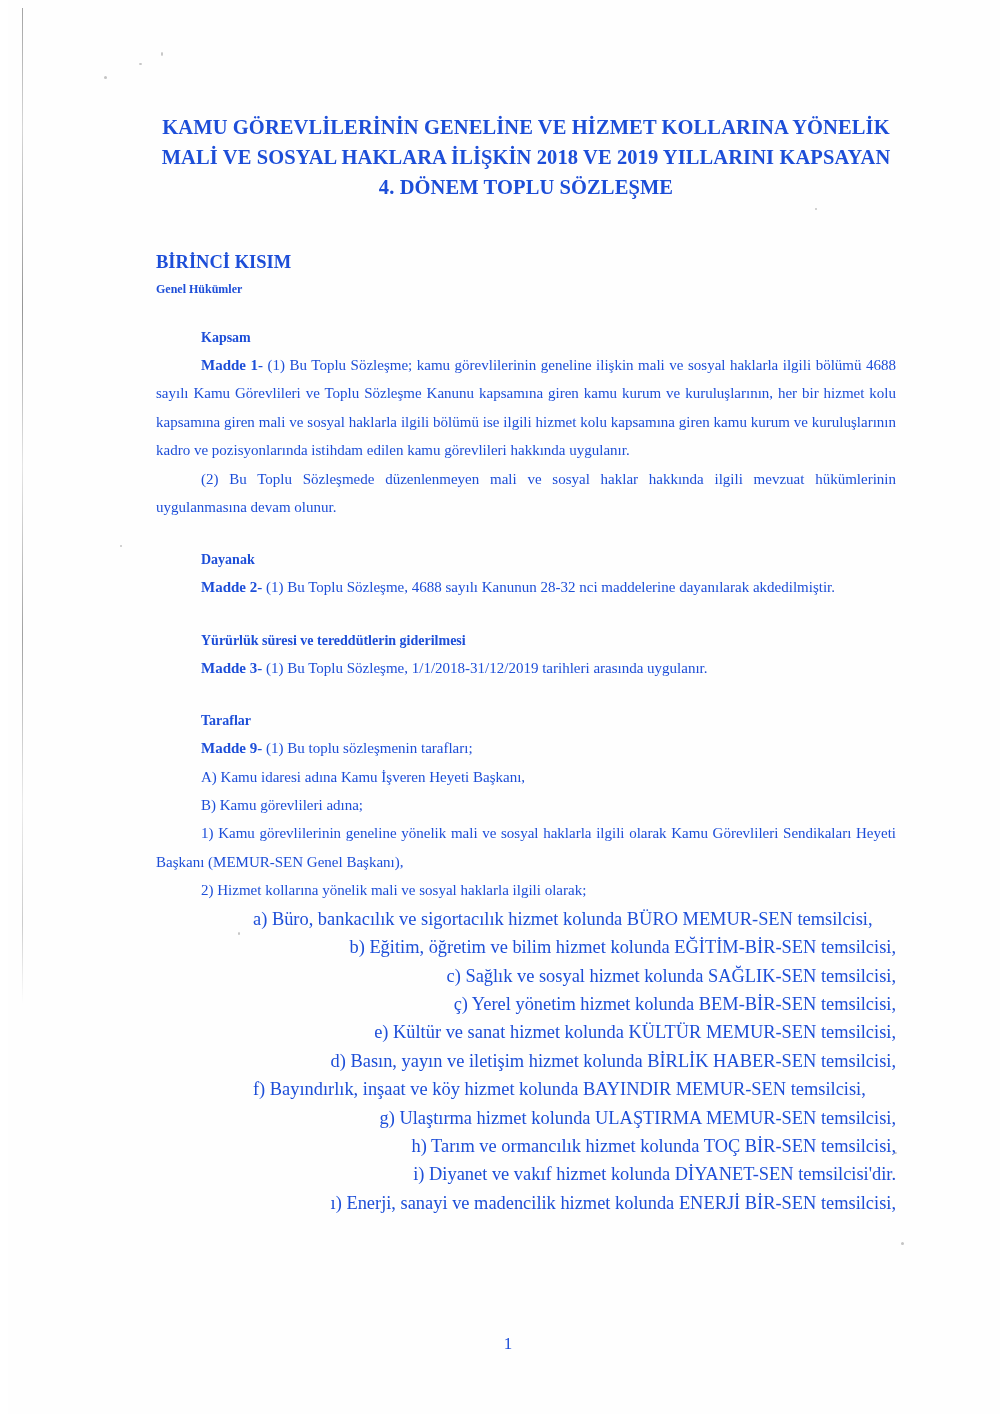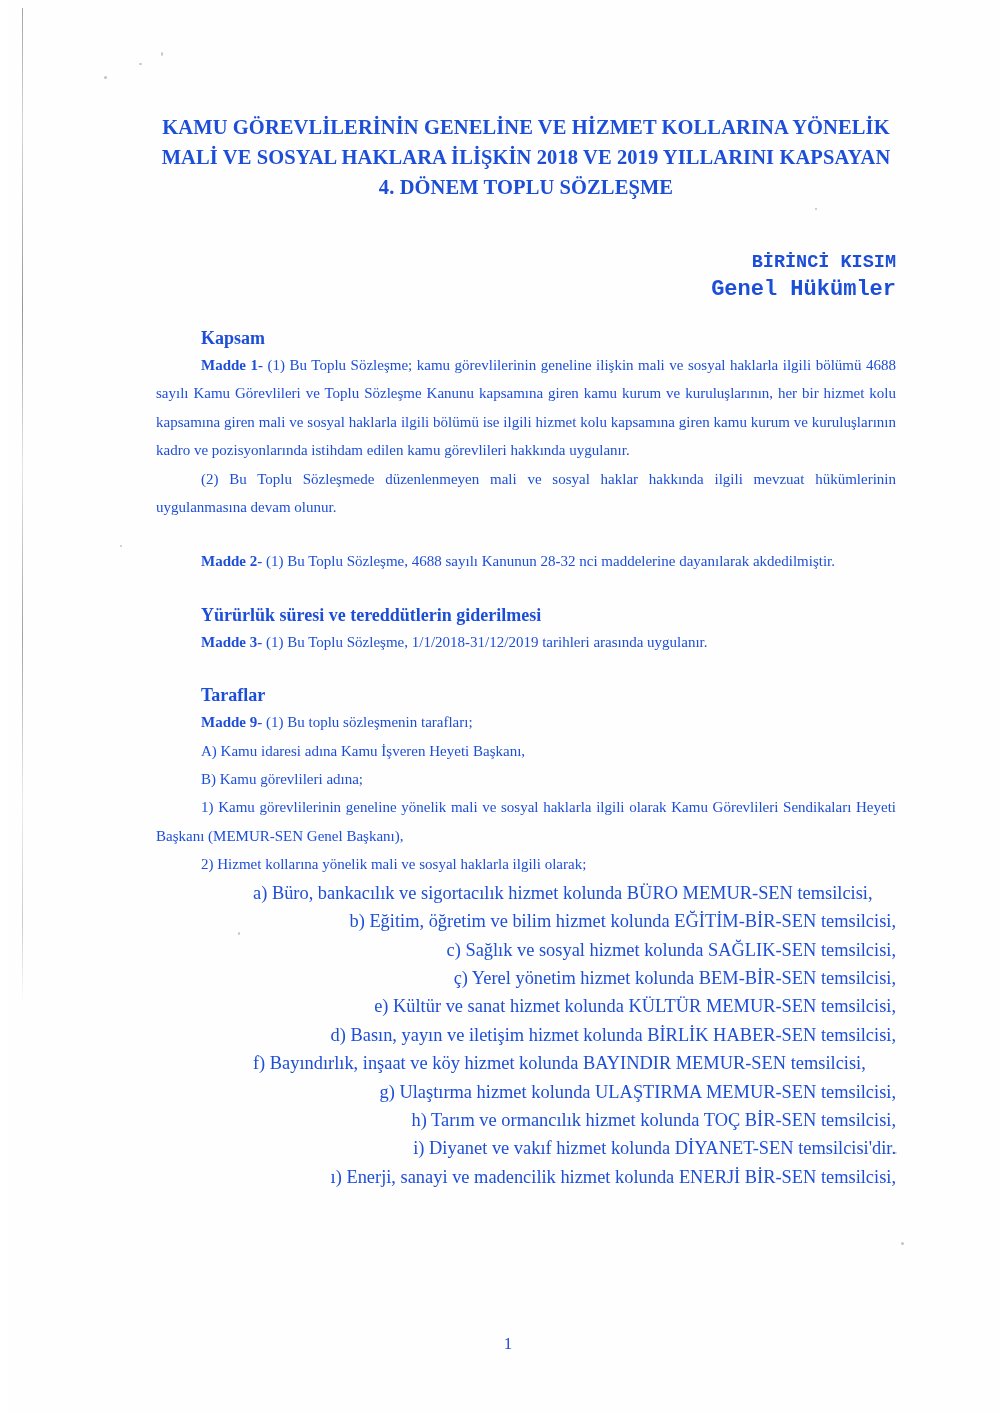--- a/index.html
+++ b/index.html
@@ -52,35 +52,34 @@
     text-align: center;
     font-weight: bold;
     font-size: 20.5px;
     line-height: 30px;
     letter-spacing: 0.1px;
     margin-top: 112px;
   }
   .doc-title .tl { display: block; }
 
   .part-head {
-    text-align: right;
+    text-align: left;
     font-weight: bold;
     font-size: 18.5px;
     line-height: 27px;
     margin-top: 47px;
-    font-family: Liberation Mono, monospace;
   }
   .part-head .ph2 {
     display: block;
-    font-size: 22px;
+    font-size: 12px;
   }
 
   .sect-head {
     font-weight: bold;
-    font-size: 18px;
+    font-size: 14px;
     line-height: 26px;
     text-indent: 45px;
   }
 
   p.body {
     font-size: 15px;
     line-height: 28.4px;
     text-align: justify;
     text-justify: inter-word;
     margin: 0;
@@ -146,20 +145,21 @@
     </div>
 
     <div class="gap-md"></div>
 
     <div class="sect-head">Kapsam</div>
     <p class="body"><span class="lead">Madde 1-</span><span> (1) Bu Toplu Sözleşme; kamu görevlilerinin geneline ilişkin mali ve sosyal haklarla ilgili bölümü 4688 sayılı Kamu Görevlileri ve Toplu Sözleşme Kanunu kapsamına giren kamu kurum ve kuruluşlarının, her bir hizmet kolu kapsamına giren mali ve sosyal haklarla ilgili bölümü ise ilgili hizmet kolu kapsamına giren kamu kurum ve kuruluşlarının kadro ve pozisyonlarında istihdam edilen kamu görevlileri hakkında uygulanır.</span></p>
     <p class="body">(2) Bu Toplu Sözleşmede düzenlenmeyen mali ve sosyal haklar hakkında ilgili mevzuat hükümlerinin uygulanmasına devam olunur.</p>
 
     <div class="gap-lg"></div>
 
+    <div class="sect-head">Dayanak</div>
     <p class="body"><span class="lead">Madde 2-</span><span> (1) Bu Toplu Sözleşme, 4688 sayılı Kanunun 28-32 nci maddelerine dayanılarak akdedilmiştir.</span></p>
 
     <div class="gap-lg"></div>
 
     <div class="sect-head">Yürürlük süresi ve tereddütlerin giderilmesi</div>
     <p class="body nojust"><span class="lead">Madde 3-</span><span> (1) Bu Toplu Sözleşme, 1/1/2018-31/12/2019 tarihleri arasında uygulanır.</span></p>
 
     <div class="gap-lg"></div>
 
     <div class="sect-head">Taraflar</div>

